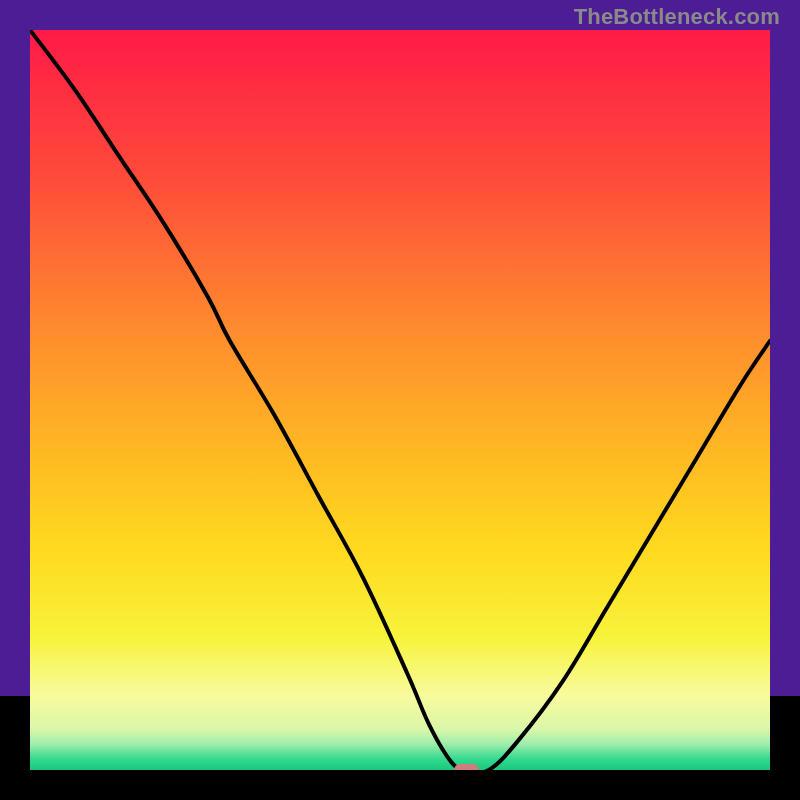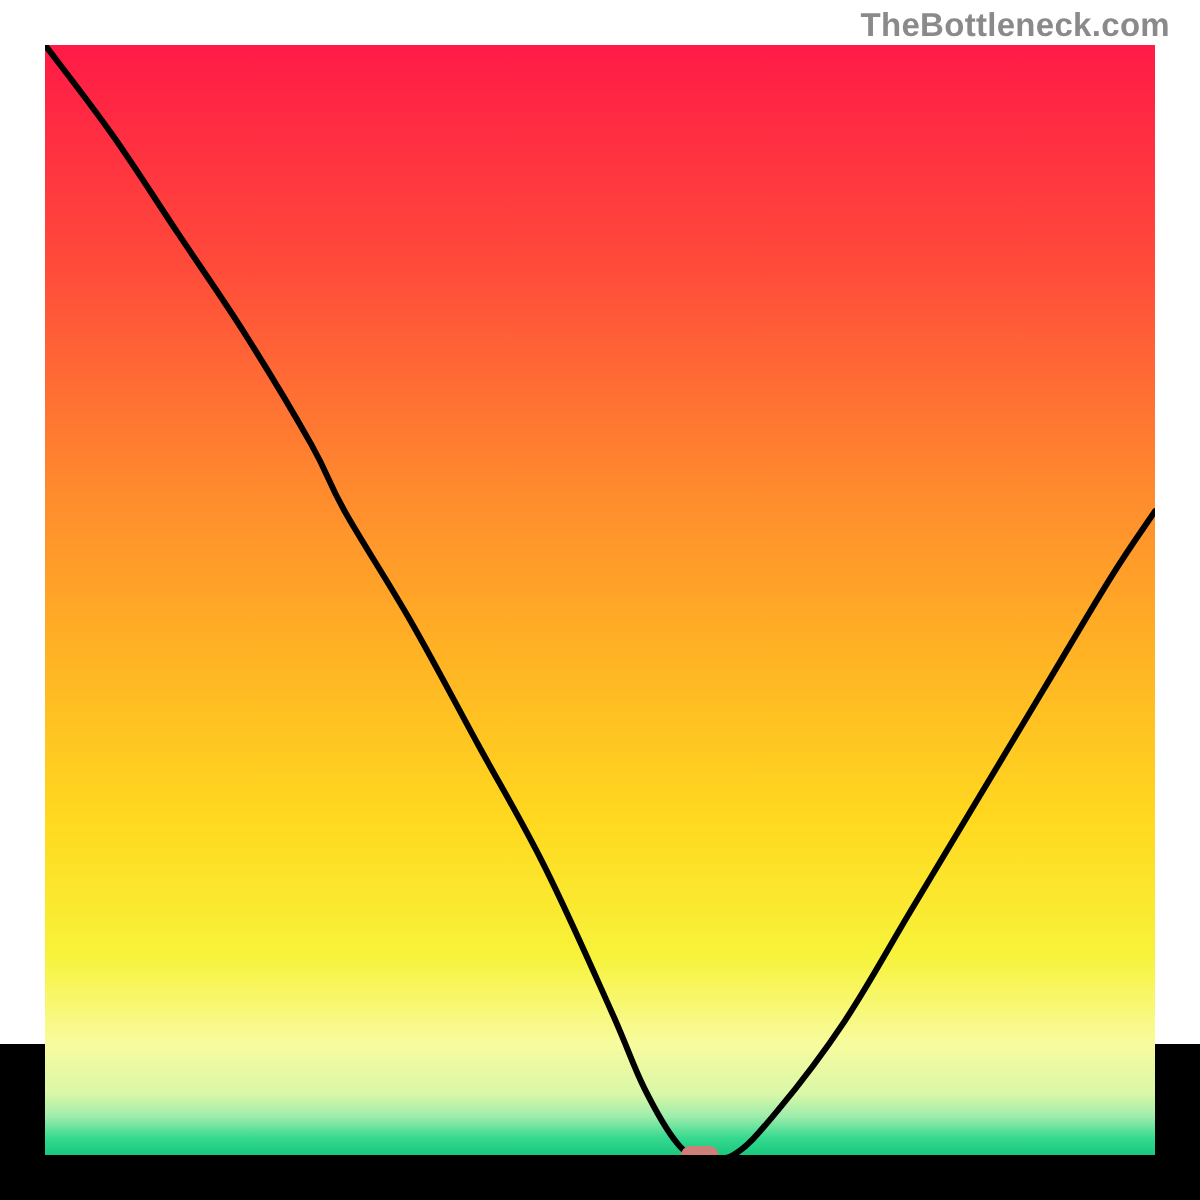--- a/index.html
+++ b/index.html
@@ -9,21 +9,21 @@
     height: 800px;
     background: #000;
     overflow: hidden;
   }
   .frame {
     position: absolute;
     left: 0;
     top: 0;
     width: 800px;
     height: 696px;
-    background: #ffffff;
+    background: #4c1d95;
   }
   .plot {
     position: absolute;
     left: 30px;
     top: 30px;
     width: 740px;
     height: 740px;
     overflow: hidden;
   }
   .gradient {

